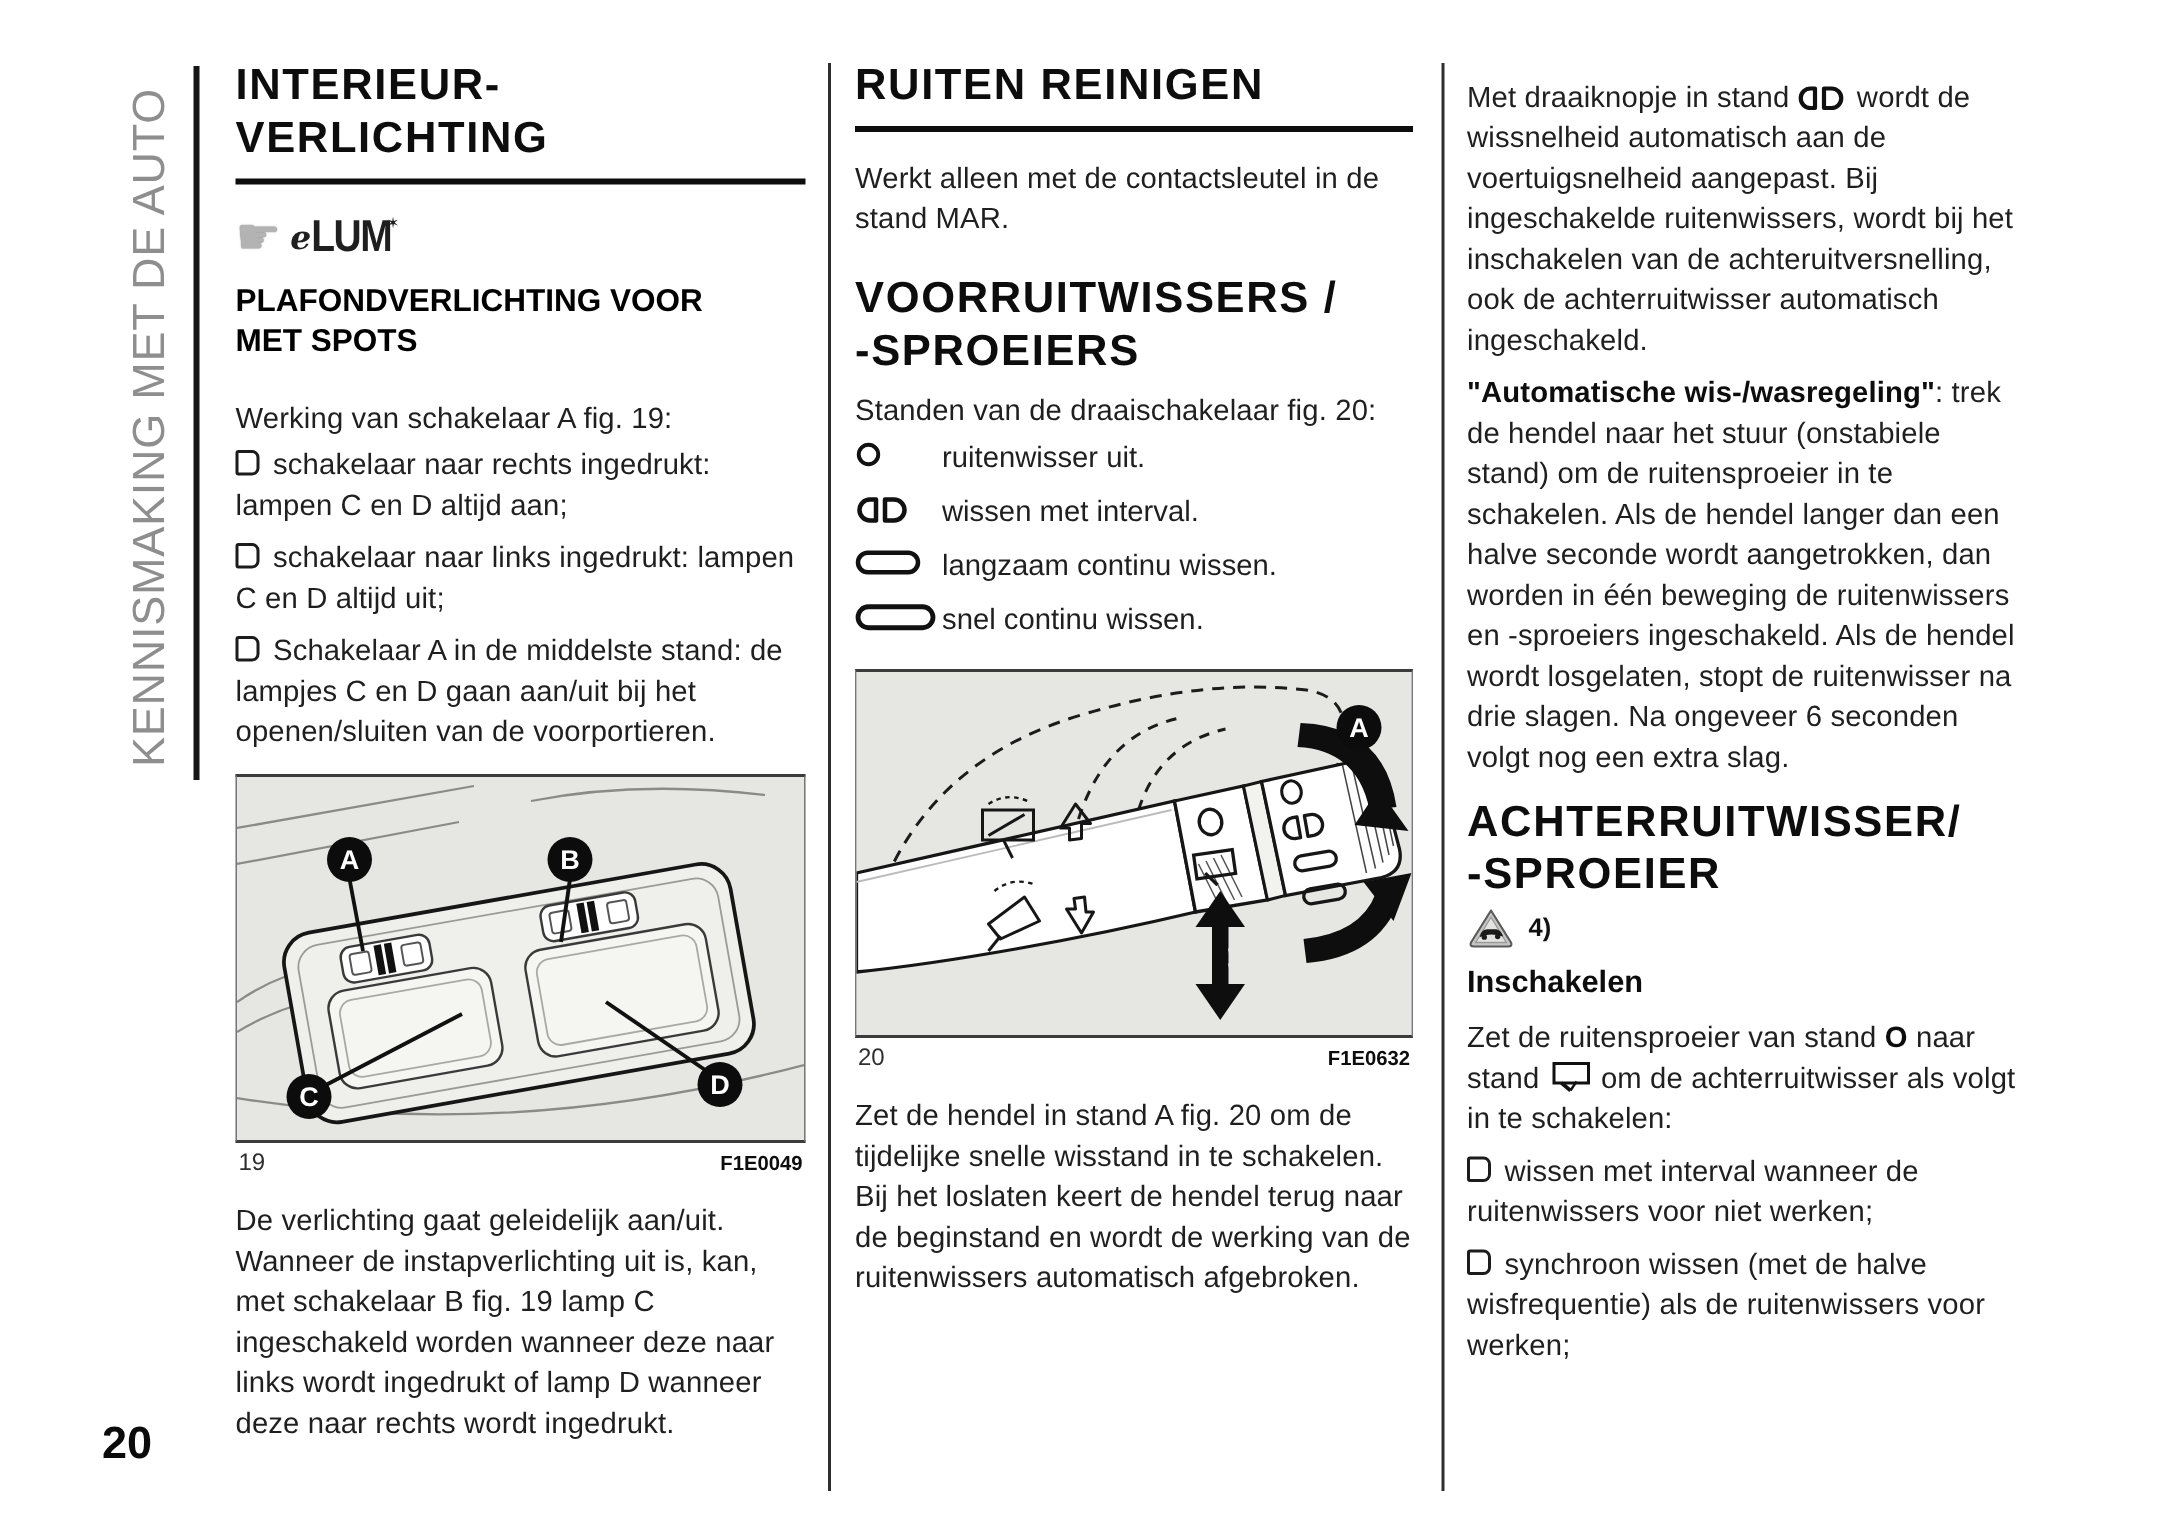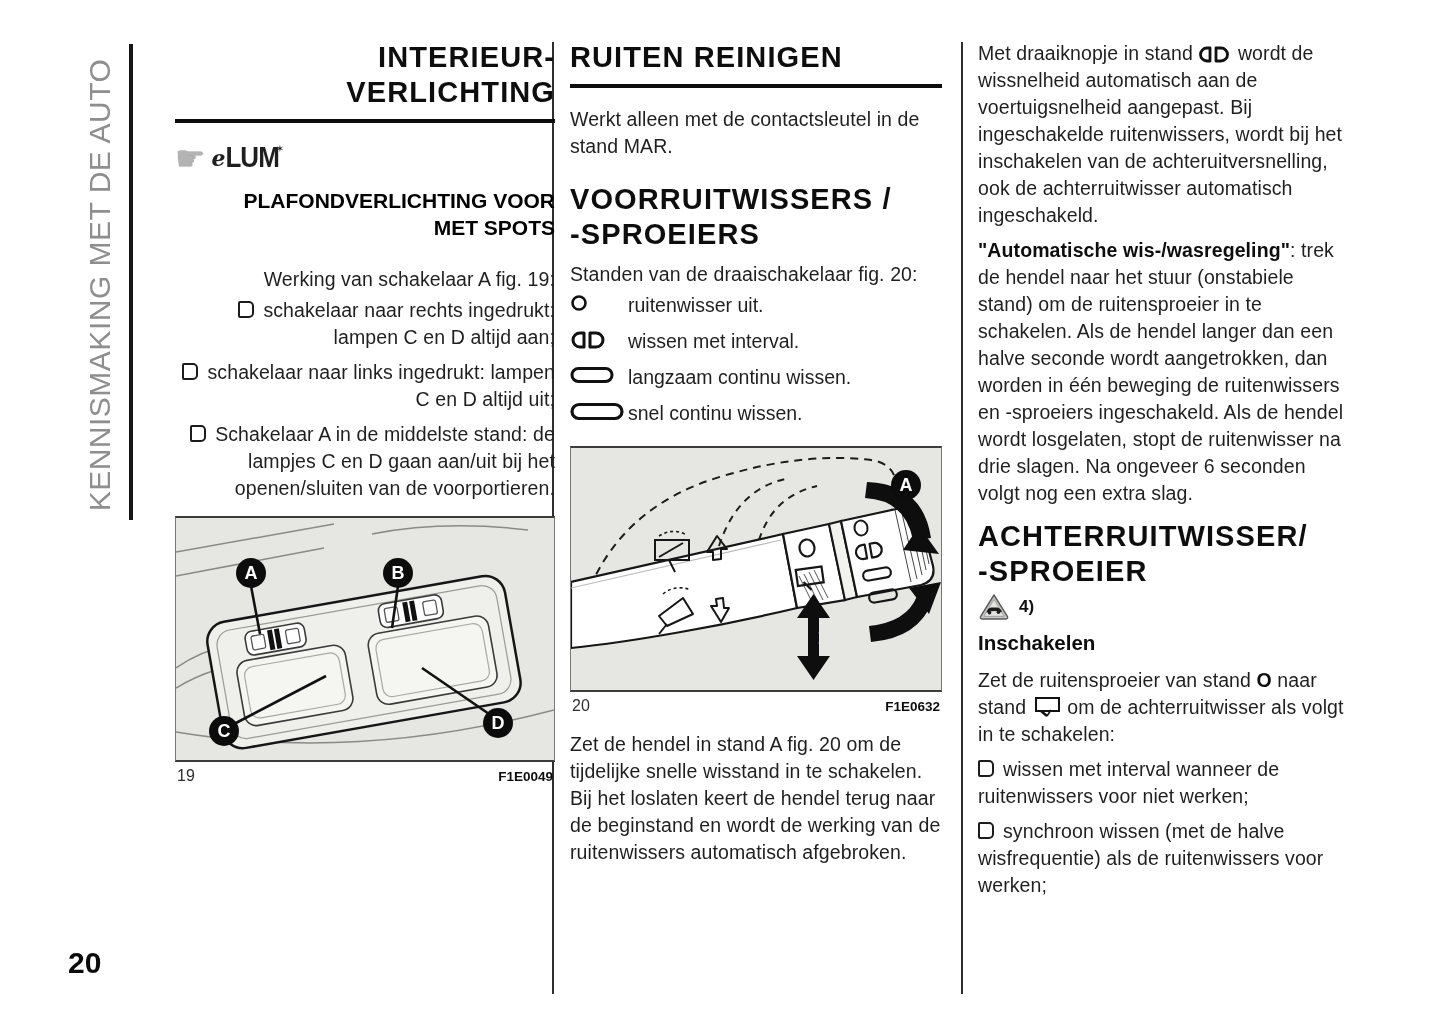--- a/index.html
+++ b/index.html
@@ -11,23 +11,23 @@
   .spine-label{
     position:absolute;left:-140px;top:267px;width:480px;height:36px;
     transform:rotate(-90deg);transform-origin:center center;
     font-size:30px;letter-spacing:.5px;color:#8e8e8e;text-align:center;line-height:36px;
     white-space:nowrap;
   }
   .spine-bar{position:absolute;left:129px;top:44px;width:4px;height:476px;background:#161616;}
   .page-number{position:absolute;left:68px;top:946px;font-size:30px;font-weight:bold;color:#0b0b0b;}
   
   .col{position:absolute;top:40px;}
-  .col1{left:175px;width:380px;text-align:right;}
+  .col1{left:157px;width:380px;}
   .col2{left:570px;width:372px;}
-  .col3{left:978px;width:370px;}
+  .col3{left:978px;width:370px;margin-top:12px;}
   .colsep{position:absolute;top:42px;width:2px;height:952px;background:#2e2e2e;}
   .sep1{left:552px;} .sep2{left:961px;}
   
   .h1{
     font-size:29px;font-weight:800;letter-spacing:1.1px;line-height:1.2;color:#0d0d0d;
     white-space:pre-line;padding-bottom:9px;border-bottom:4px solid #0d0d0d;margin:0 0 18px 0;
   }
   .h1.nounder{border-bottom:none;padding-bottom:0;margin:22px 0 10px 0;}
   .h2{font-size:21px;font-weight:700;line-height:1.32;color:#000000;white-space:pre-line;margin:4px 0 24px 0;}
   .h3{font-size:20.5px;font-weight:700;color:#0d0d0d;margin:10px 0 12px 0;}
@@ -130,20 +130,21 @@
       <div class="badge" style="left:60px;top:40px;">A</div>
       <div class="badge" style="left:207px;top:40px;">B</div>
       <div class="badge" style="left:33px;top:198px;">C</div>
       <div class="badge" style="left:307px;top:190px;">D</div>
     </div>
     <div class="caption">
       <span class="cap-num">19</span>
       <span class="cap-code">F1E0049</span>
     </div>
 
+    <p>De verlichting gaat geleidelijk aan/uit. Wanneer de instapverlichting uit is, kan, met schakelaar B fig. 19 lamp C ingeschakeld worden wanneer deze naar links wordt ingedrukt of lamp D wanneer deze naar rechts wordt ingedrukt.</p>
   </div>
 
   <div class="col col2">
     <div class="h1">RUITEN REINIGEN</div>
 
 
     <p>Werkt alleen met de contactsleutel in de stand MAR.</p>
 
     <div class="h1 nounder">VOORRUITWISSERS /
 -SPROEIERS</div>

